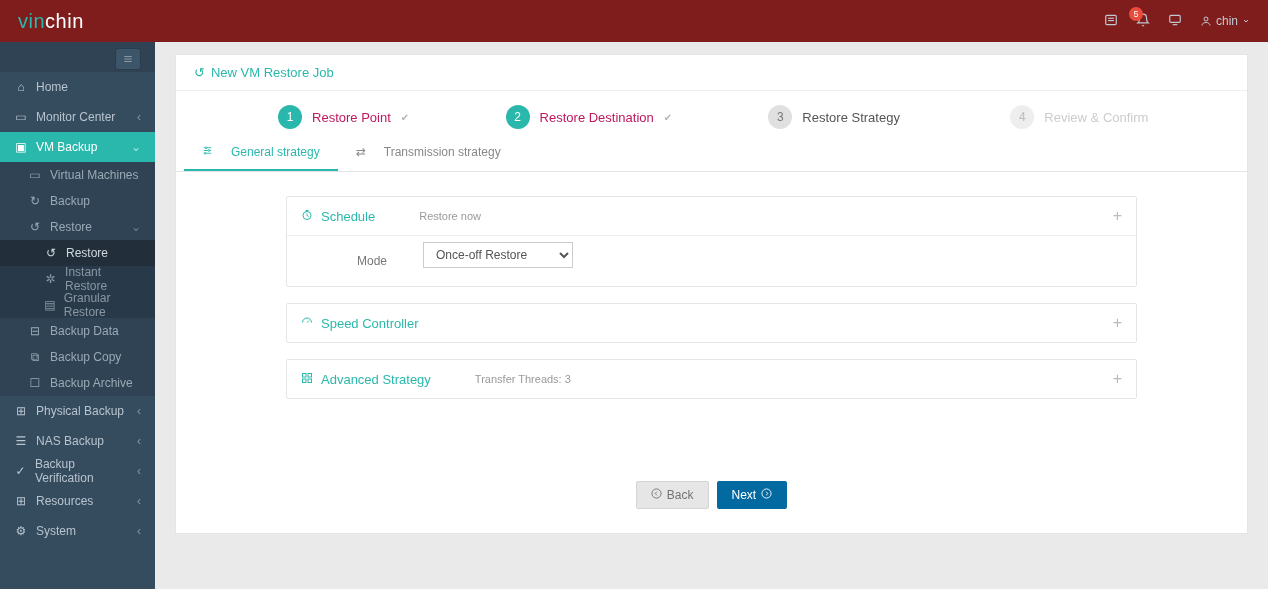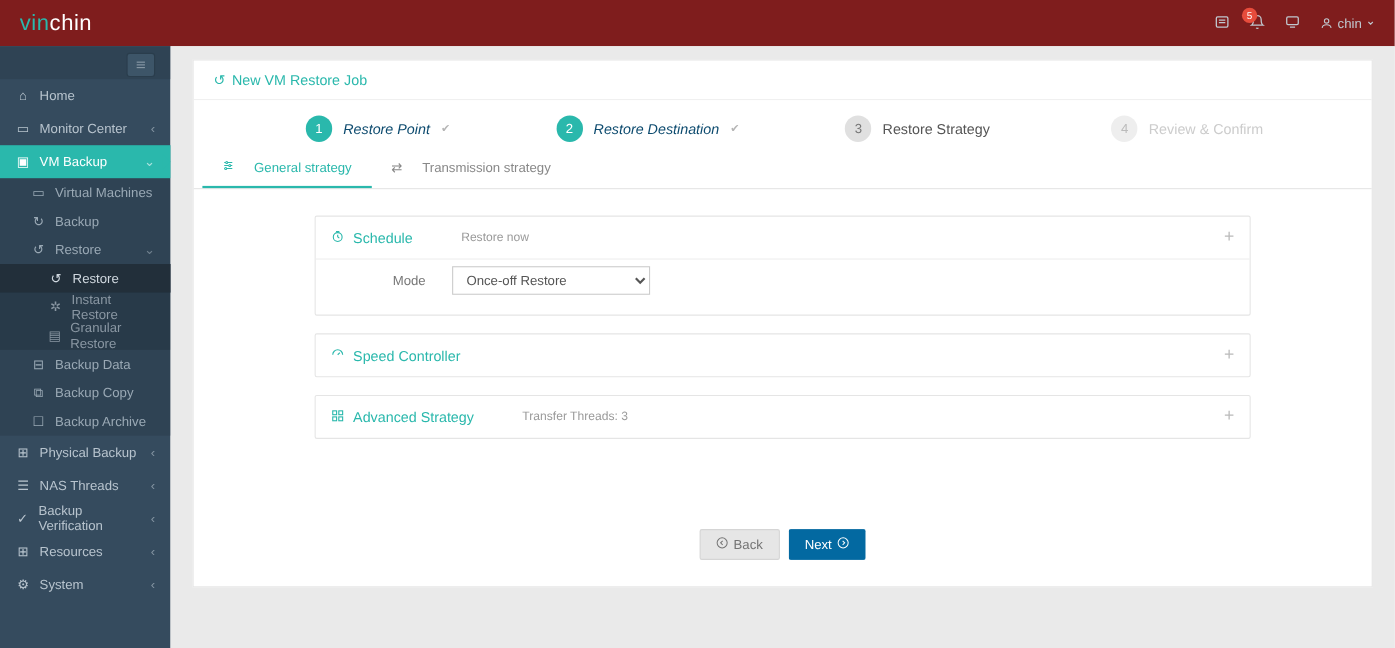--- a/index.html
+++ b/index.html
@@ -38,40 +38,40 @@
     .card-header { padding:10px 18px; color:#2ab8ac; font-size:13px; display:flex; align-items:center; gap:6px; border-bottom:1px solid #f0f0f0; }
 
     
     .steps { display:flex; padding:14px 60px 0; gap:30px; }
     .step { display:flex; align-items:center; gap:10px; flex:1; justify-content:center; }
     .step-num { width:24px; height:24px; border-radius:50%; display:flex; align-items:center; justify-content:center; font-size:12px; color:#fff; }
     .step.done .step-num, .step.current .step-num.teal { background:#2ab8ac; }
     .step.current .step-num.grey { background:#e0e0e0; color:#777; }
     .step.upcoming .step-num { background:#eee; color:#bbb; }
     .step-label { font-size:13px; }
-    .step.done .step-label { color:#0c4a6e;font-style:italic; }
+    .step.done .step-label { color:#be185d; }
     .step.current .step-label { color:#555; }
     .step.upcoming .step-label { color:#ccc; }
     .step .check { color:#b5b5b5; font-size:10px; }
 
     
     .tabs { display:flex; padding:0 8px; border-bottom:1px solid #e5e5e5; margin-top:6px; }
     .tab { padding:10px 18px; font-size:12px; color:#888; cursor:pointer; display:flex; align-items:center; gap:18px; border-bottom:2px solid transparent; }
     .tab.active { color:#2ab8ac; border-bottom-color:#2ab8ac; }
 
     
     .content-area { padding:24px 110px 50px; }
     .panel { border:1px solid #e5e5e5; border-radius:2px; margin-bottom:16px; }
     .panel-head { padding:10px 14px; display:flex; align-items:center; gap:8px; font-size:12px; cursor:pointer; }
     .panel-title { color:#2ab8ac; font-size:13px; }
     .panel-sub { color:#9a9a9a; font-size:11px;margin-left:36px; }
     .panel-head .expand { margin-left:auto; color:#bbb; font-size:16px; font-weight:300; }
-    .panel-body { padding:6px 20px 18px; border-top:1px solid #eee; display:flex; align-items:center; gap:24px; }
+    .panel-body { padding:6px 20px 18px; border-top:1px solid #eee; display:flex; align-items:flex-end; gap:36px; }
     .field-label { font-size:12px; color:#777; width:80px; text-align:right; }
-    .select { border:1px solid #ccc; height:26px; width:180px; padding:0 8px; font-size:12px; color:#555; background:#fff; }
+    .select { border:1px solid #ccc; height:26px; width:150px; padding:0 8px; font-size:12px; color:#555; background:#fff; }
 
     
     .footer-btns { display:flex; justify-content:center; gap:8px; padding:16px 0 24px; }
     .btn { padding:6px 14px; font-size:12px; border-radius:2px; cursor:pointer; display:flex; align-items:center; gap:5px; border:1px solid transparent; }
     .btn-back { background:#e6e6e6; color:#737373; border-color:#d5d5d5; }
     .btn-next { background:#0369a1; color:#fff; }
   </style>
 </head>
 <body>
 
@@ -188,21 +188,21 @@
         </div>
     </div>
 
     <div class="side-item">
         <span class="ico">⊞</span>
         <span>Physical Backup</span>
         <span class="chev">‹</span>
       </div>
     <div class="side-item">
         <span class="ico">☰</span>
-        <span>NAS Threads</span>
+        <span>NAS Backup</span>
         <span class="chev">‹</span>
       </div>
     <div class="side-item">
         <span class="ico">✓</span>
         <span>Backup Verification</span>
         <span class="chev">‹</span>
       </div>
     <div class="side-item">
         <span class="ico">⊞</span>
         <span>Resources</span>

